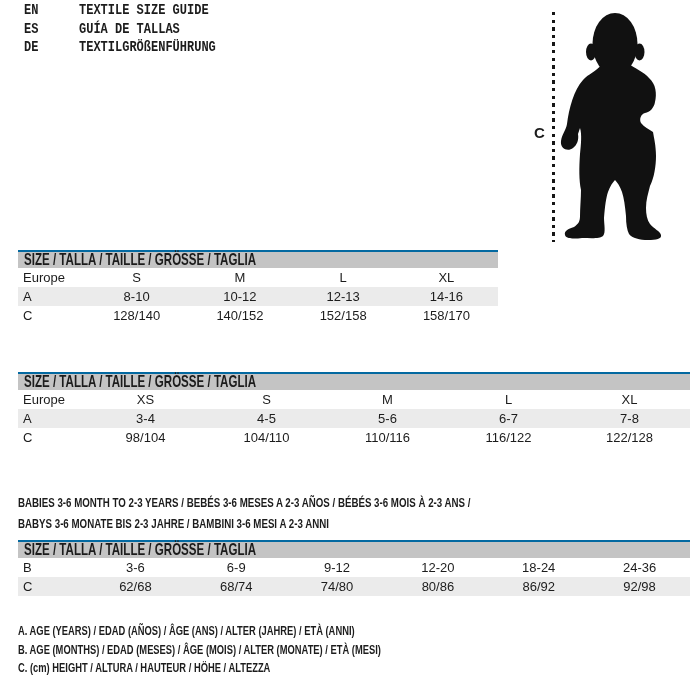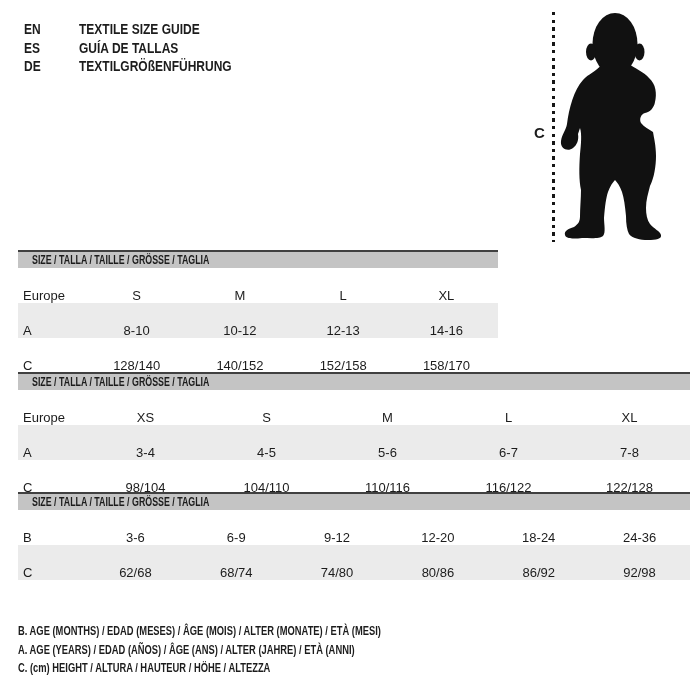--- a/index.html
+++ b/index.html
@@ -4,43 +4,43 @@
 <style>
   html,body{margin:0;padding:0;background:#fff;}
   .canvas{
     position:relative;width:700px;height:700px;background:#fff;overflow:hidden;
     font-family:"Liberation Sans","DejaVu Sans",sans-serif;color:#1c1c1c;
   }
   .cond{display:inline-block;transform:scaleX(0.72);transform-origin:left center;white-space:nowrap;}
   .cond80{display:inline-block;transform:scaleX(0.80);transform-origin:left center;white-space:nowrap;}
 
   
-  .lang-list{position:absolute;left:24px;top:19px;}
+  .lang-list{position:absolute;left:24px;top:1px;font-family:Liberation Mono, monospace;}
   .lang-row{display:flex;height:18.8px;align-items:center;font-weight:bold;font-size:15px;}
   .lang-code{width:55px;flex:0 0 55px;}
 
   
   .dash-line{position:absolute;left:552px;top:12px;width:3px;height:230px;
     background:repeating-linear-gradient(to bottom,#161616 0 3.5px,transparent 3.5px 7.6px);}
   .c-label{position:absolute;left:534px;top:124px;font-weight:bold;font-size:15px;}
   .toddler{position:absolute;left:556px;top:10px;}
 
   
   .table-block{position:absolute;left:18px;}
   .tb1{top:250px;width:480px;}
   .tb2{top:372px;width:672px;}
   .tb3{top:492px;width:672px;}
   .tb-title{font-weight:bold;font-size:13.5px;height:15px;line-height:15px;white-space:nowrap;}
   .tb1 .tb-title{margin-bottom:18px;}
   .tb2 .tb-title{margin-bottom:16px;}
   .tb3 .tb-title{height:42px;line-height:21px;margin-bottom:6px;}
   .tb-title sub{font-size:9px;vertical-align:-2px;}
-  .bar{background:var(--bar,#c4c4c4);border-top:2px solid #404040;height:16px;line-height:16px;
-    padding-left:14px;font-weight:bold;font-size:13px;}
-  .trow{display:flex;height:35px;align-items:flex-end;font-size:13px;}
+  .bar{background:var(--bar,#c4c4c4);border-top:2px solid #0369a1;height:16px;line-height:16px;
+    padding-left:6px;font-weight:bold;font-size:17px;}
+  .trow{display:flex;height:19px;align-items:center;font-size:13px;}
   .trow.shaded{background:var(--shade,#ebebeb);}
   .trow .c0{flex:0 0 67px;padding-left:5px;box-sizing:border-box;}
   .trow .c{flex:1;text-align:center;}
 
   
   .footnotes{position:absolute;left:18px;top:622px;}
   .fn-row{height:18.6px;line-height:18.6px;font-weight:bold;font-size:13px;white-space:nowrap;}
 </style>
 </head>
 <body>
@@ -157,20 +157,24 @@
       <span class="c0">C</span>
       <span class="c">98/104</span>
       <span class="c">104/110</span>
       <span class="c">110/116</span>
       <span class="c">116/122</span>
       <span class="c">122/128</span>
     </div>
   </div>
 
   <div class="table-block tb3">
+    <div class="tb-title">
+      <span class="cond">BABIES 3-6 MONTH TO 2-3 YEARS / BEBÉS 3-6 MESES A 2-3 AÑOS / BÉBÉS 3-6 MOIS À 2-3 ANS /</span><br>
+      <span class="cond">BABYS 3-6 MONATE BIS 2-3 JAHRE / BAMBINI 3-6 MESI A 2-3 ANNI</span>
+    </div>
     <div class="bar">
       <span class="cond" style="transform:scaleX(0.68)">SIZE / TALLA / TAILLE / GRÖSSE / TAGLIA</span>
     </div>
     <div class="trow">
       <span class="c0">B</span>
       <span class="c">3-6</span>
       <span class="c">6-9</span>
       <span class="c">9-12</span>
       <span class="c">12-20</span>
       <span class="c">18-24</span>
@@ -181,18 +185,18 @@
       <span class="c">62/68</span>
       <span class="c">68/74</span>
       <span class="c">74/80</span>
       <span class="c">80/86</span>
       <span class="c">86/92</span>
       <span class="c">92/98</span>
     </div>
   </div>
 
   <div class="footnotes">
+    <div class="fn-row"><span class="cond">A. AGE (YEARS) / EDAD (AÑOS) / ÂGE (ANS) / ALTER (JAHRE) / ETÀ (ANNI)</span></div>
     <div class="fn-row"><span class="cond">B. AGE (MONTHS) / EDAD (MESES) / ÂGE (MOIS) / ALTER (MONATE) / ETÀ (MESI)</span></div>
-    <div class="fn-row"><span class="cond">A. AGE (YEARS) / EDAD (AÑOS) / ÂGE (ANS) / ALTER (JAHRE) / ETÀ (ANNI)</span></div>
     <div class="fn-row"><span class="cond">C. (cm) HEIGHT / ALTURA / HAUTEUR / HÖHE / ALTEZZA</span></div>
   </div>
 
 </div>
 
 </body></html>

